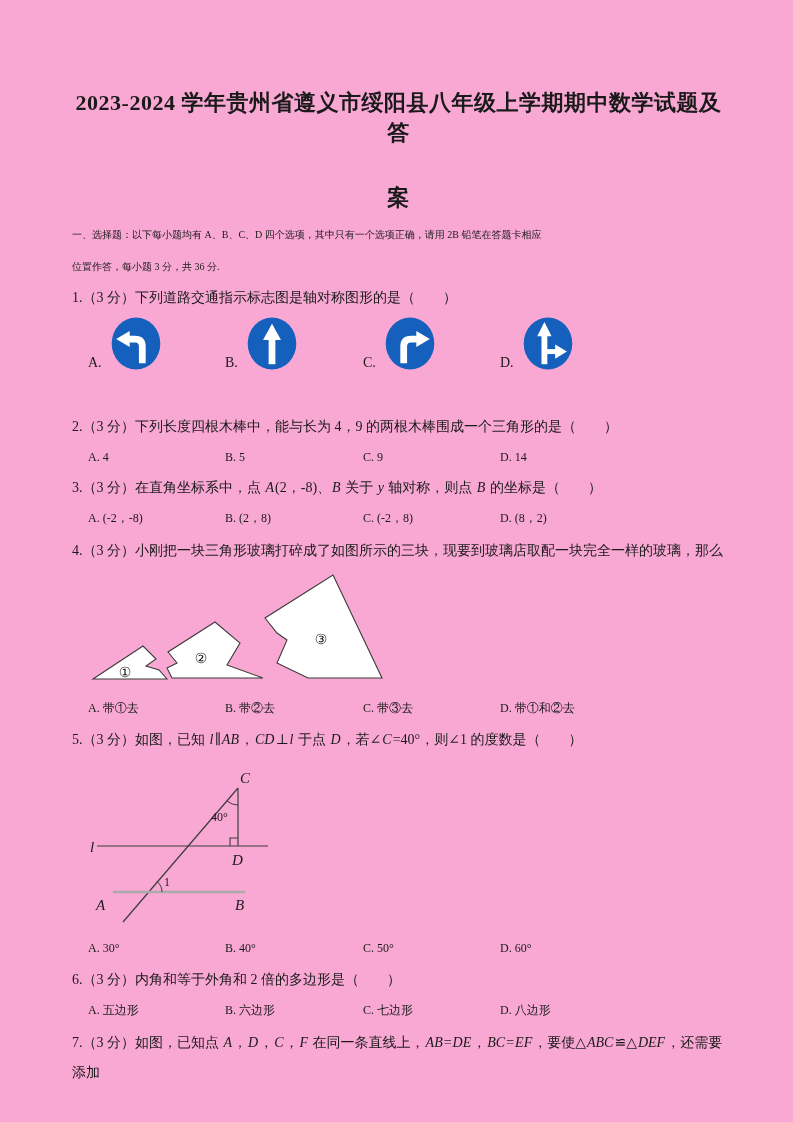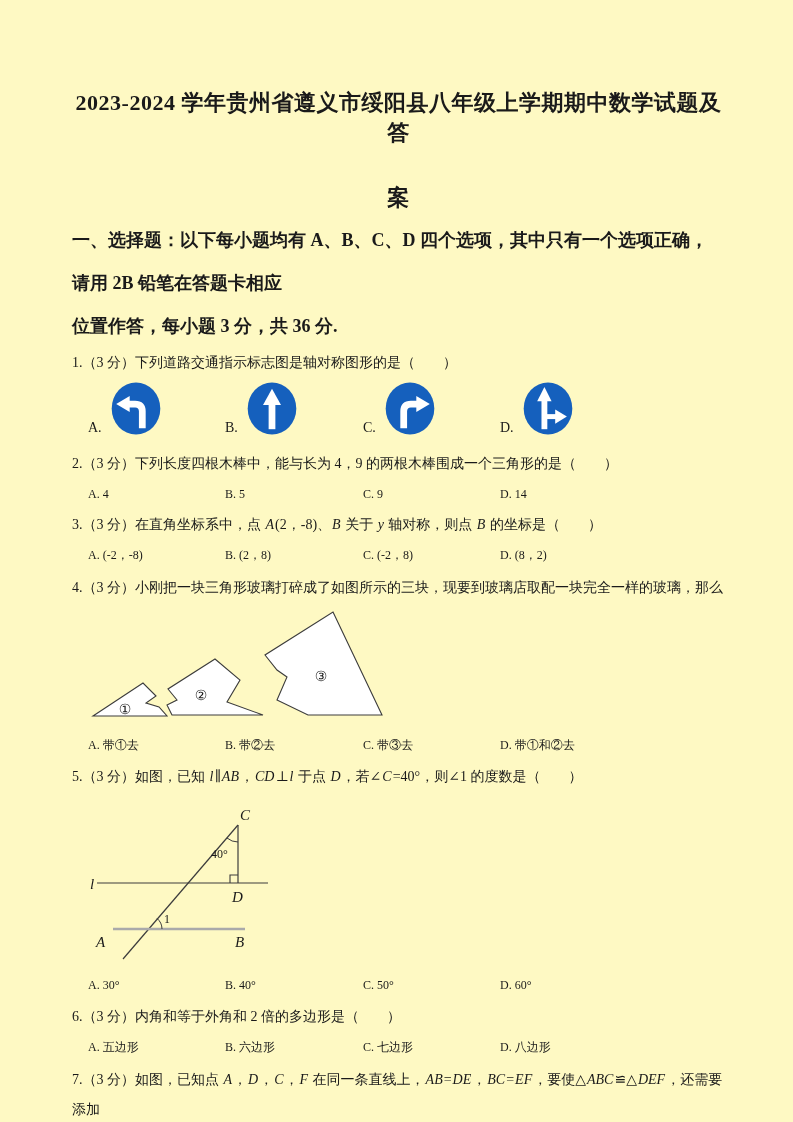--- a/index.html
+++ b/index.html
@@ -1,27 +1,27 @@
 <!DOCTYPE html>
 <html><head>
 <meta charset="utf-8">
 <style>
   html,body{margin:0;padding:0;background:#ffffff;}
   .page{
-    width:793px;height:1122px;background:#fef9c3;overflow:hidden;
+    width:793px;height:1122px;background:#f9a8d4;overflow:hidden;
     font-family:"Liberation Serif","DejaVu Serif",serif;
     color:#1a1a1a;position:relative;
   }
   .content{padding:0 68px 0 72px;}
   .title-line{font-size:22px;font-weight:700;text-align:center;line-height:30px;letter-spacing:.5px;}
   .mt88{margin-top:88px}.mt35{margin-top:35px}.mt6{margin-top:6px}.mt0{margin-top:0}
-  .mt2{margin-top:2px}.mt24{margin-top:12px}.mt1{margin-top:1px}.mt3{margin-top:3px}
+  .mt2{margin-top:2px}.mt24{margin-top:40px}.mt1{margin-top:1px}.mt3{margin-top:3px}
   .mt4{margin-top:4px}.mt10{margin-top:10px}.mt14{margin-top:14px}
   p{margin:0;}
-  .section-line{font-size:18px;font-weight:700;line-height:43px;}
+  .section-line{font-size:10px;font-weight:400;line-height:32px;}
   .stem{font-size:14px;line-height:30px;}
   .stem2{font-size:14px;line-height:30px;margin-left:24px;}
   .opt-row{
     display:grid;grid-template-columns:137px 138px 137px 1fr;
     margin-left:16px;font-size:12px;line-height:30px;
   }
   .sign-row{
     display:grid;grid-template-columns:137px 138px 137px 1fr;
     margin-left:16px;margin-top:2px;
   }

